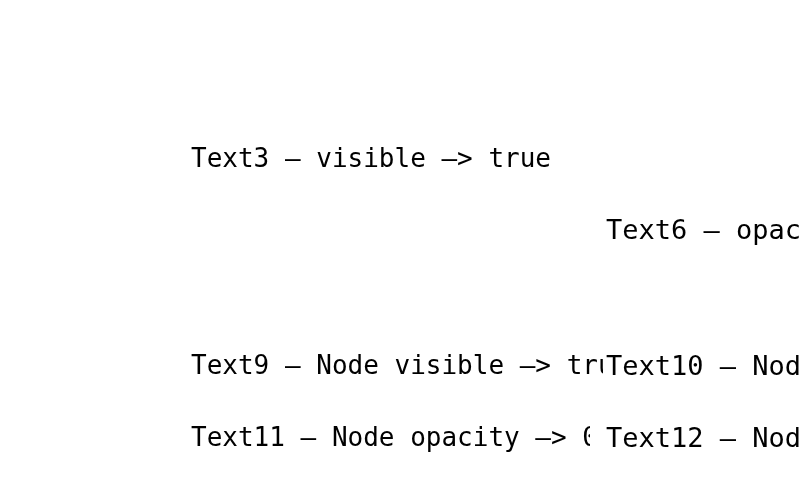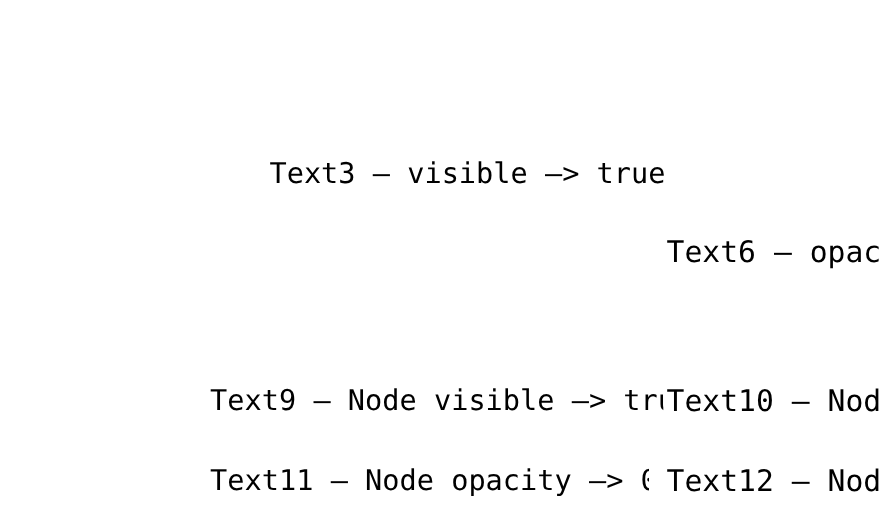--- a/index.html
+++ b/index.html
@@ -15,21 +15,21 @@
     font-family: "DejaVu Sans Mono", monospace;
   }
   .txt {
     position: absolute;
     overflow: hidden;
     white-space: nowrap;
     color: #000000;
     line-height: normal;
   }
   
-  .col1 { left: 191px; font-size: 26px; text-align: right; }
+  .col1 { left: 191px; font-size: 26px; }
   
   .col2 { left: 606px; font-size: 27px; width: 194px; }
 
   
   #text3-cell  { top: 143px; width: 414px; }
   #text6-cell  { top: 214px; }
   #text9-cell  { top: 350px; width: 412px; } 
   #text10-cell { top: 350px; }               
   #text11-cell { top: 422px; width: 399px; } 
   #text12-cell { top: 422px; }               

